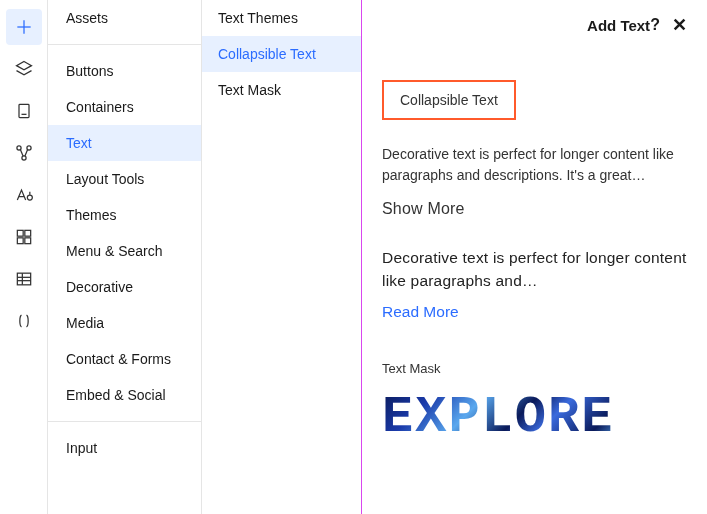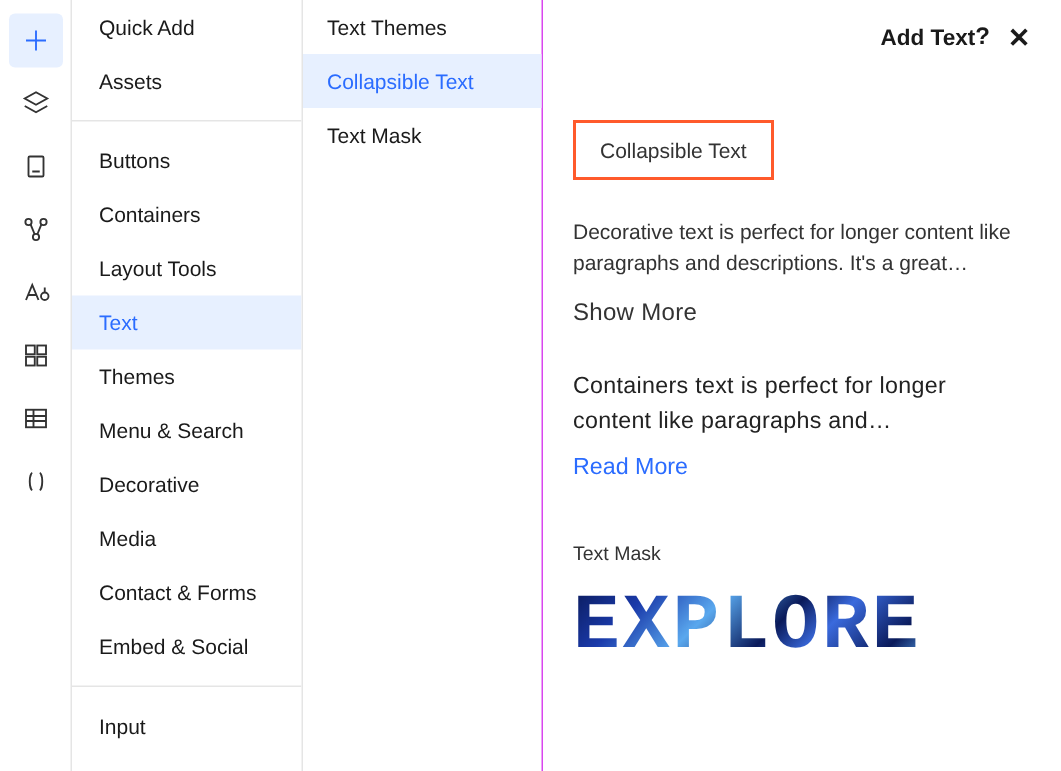--- a/index.html
+++ b/index.html
@@ -203,27 +203,26 @@
   </div>
   <div class="iconbtn">
     <svg viewBox="0 0 24 24">
         <path d="M9 5 C9 5 7 6 7 12 C7 18 9 19 9 19"></path>
         <path d="M15 5 C15 5 17 6 17 12 C17 18 15 19 15 19"></path>
       </svg>
   </div>
 </div>
 
 <div class="col-categories">
-  <div class="cat-item">Quick Add</div>
   <div class="cat-item">Assets</div>
   <div class="cat-divider"></div>
   <div class="cat-item">Buttons</div>
   <div class="cat-item">Containers</div>
+  <div class="cat-item active">Text</div>
   <div class="cat-item">Layout Tools</div>
-  <div class="cat-item active">Text</div>
   <div class="cat-item">Themes</div>
   <div class="cat-item">Menu &amp; Search</div>
   <div class="cat-item">Decorative</div>
   <div class="cat-item">Media</div>
   <div class="cat-item">Contact &amp; Forms</div>
   <div class="cat-item">Embed &amp; Social</div>
   <div class="cat-divider"></div>
   <div class="cat-item">Input</div>
 </div>
 
@@ -238,18 +237,18 @@
     <div class="detail-title">Add Text</div>
     <div class="detail-actions">
       <span>?</span>
       <span class="close">✕</span>
     </div>
   </div>
   <div class="detail-body">
     <div class="section-highlight">Collapsible Text</div>
     <div class="desc">Decorative text is perfect for longer content like paragraphs and descriptions. It's a great…</div>
     <div class="showmore">Show More</div>
-    <div class="desc2">Containers text is perfect for longer content like paragraphs and…</div>
+    <div class="desc2">Decorative text is perfect for longer content like paragraphs and…</div>
     <a class="readmore">Read More</a>
     <div class="textmask-label">Text Mask</div>
     <div class="explore">EXPLORE</div>
   </div>
 </div>
 
 </body></html>

